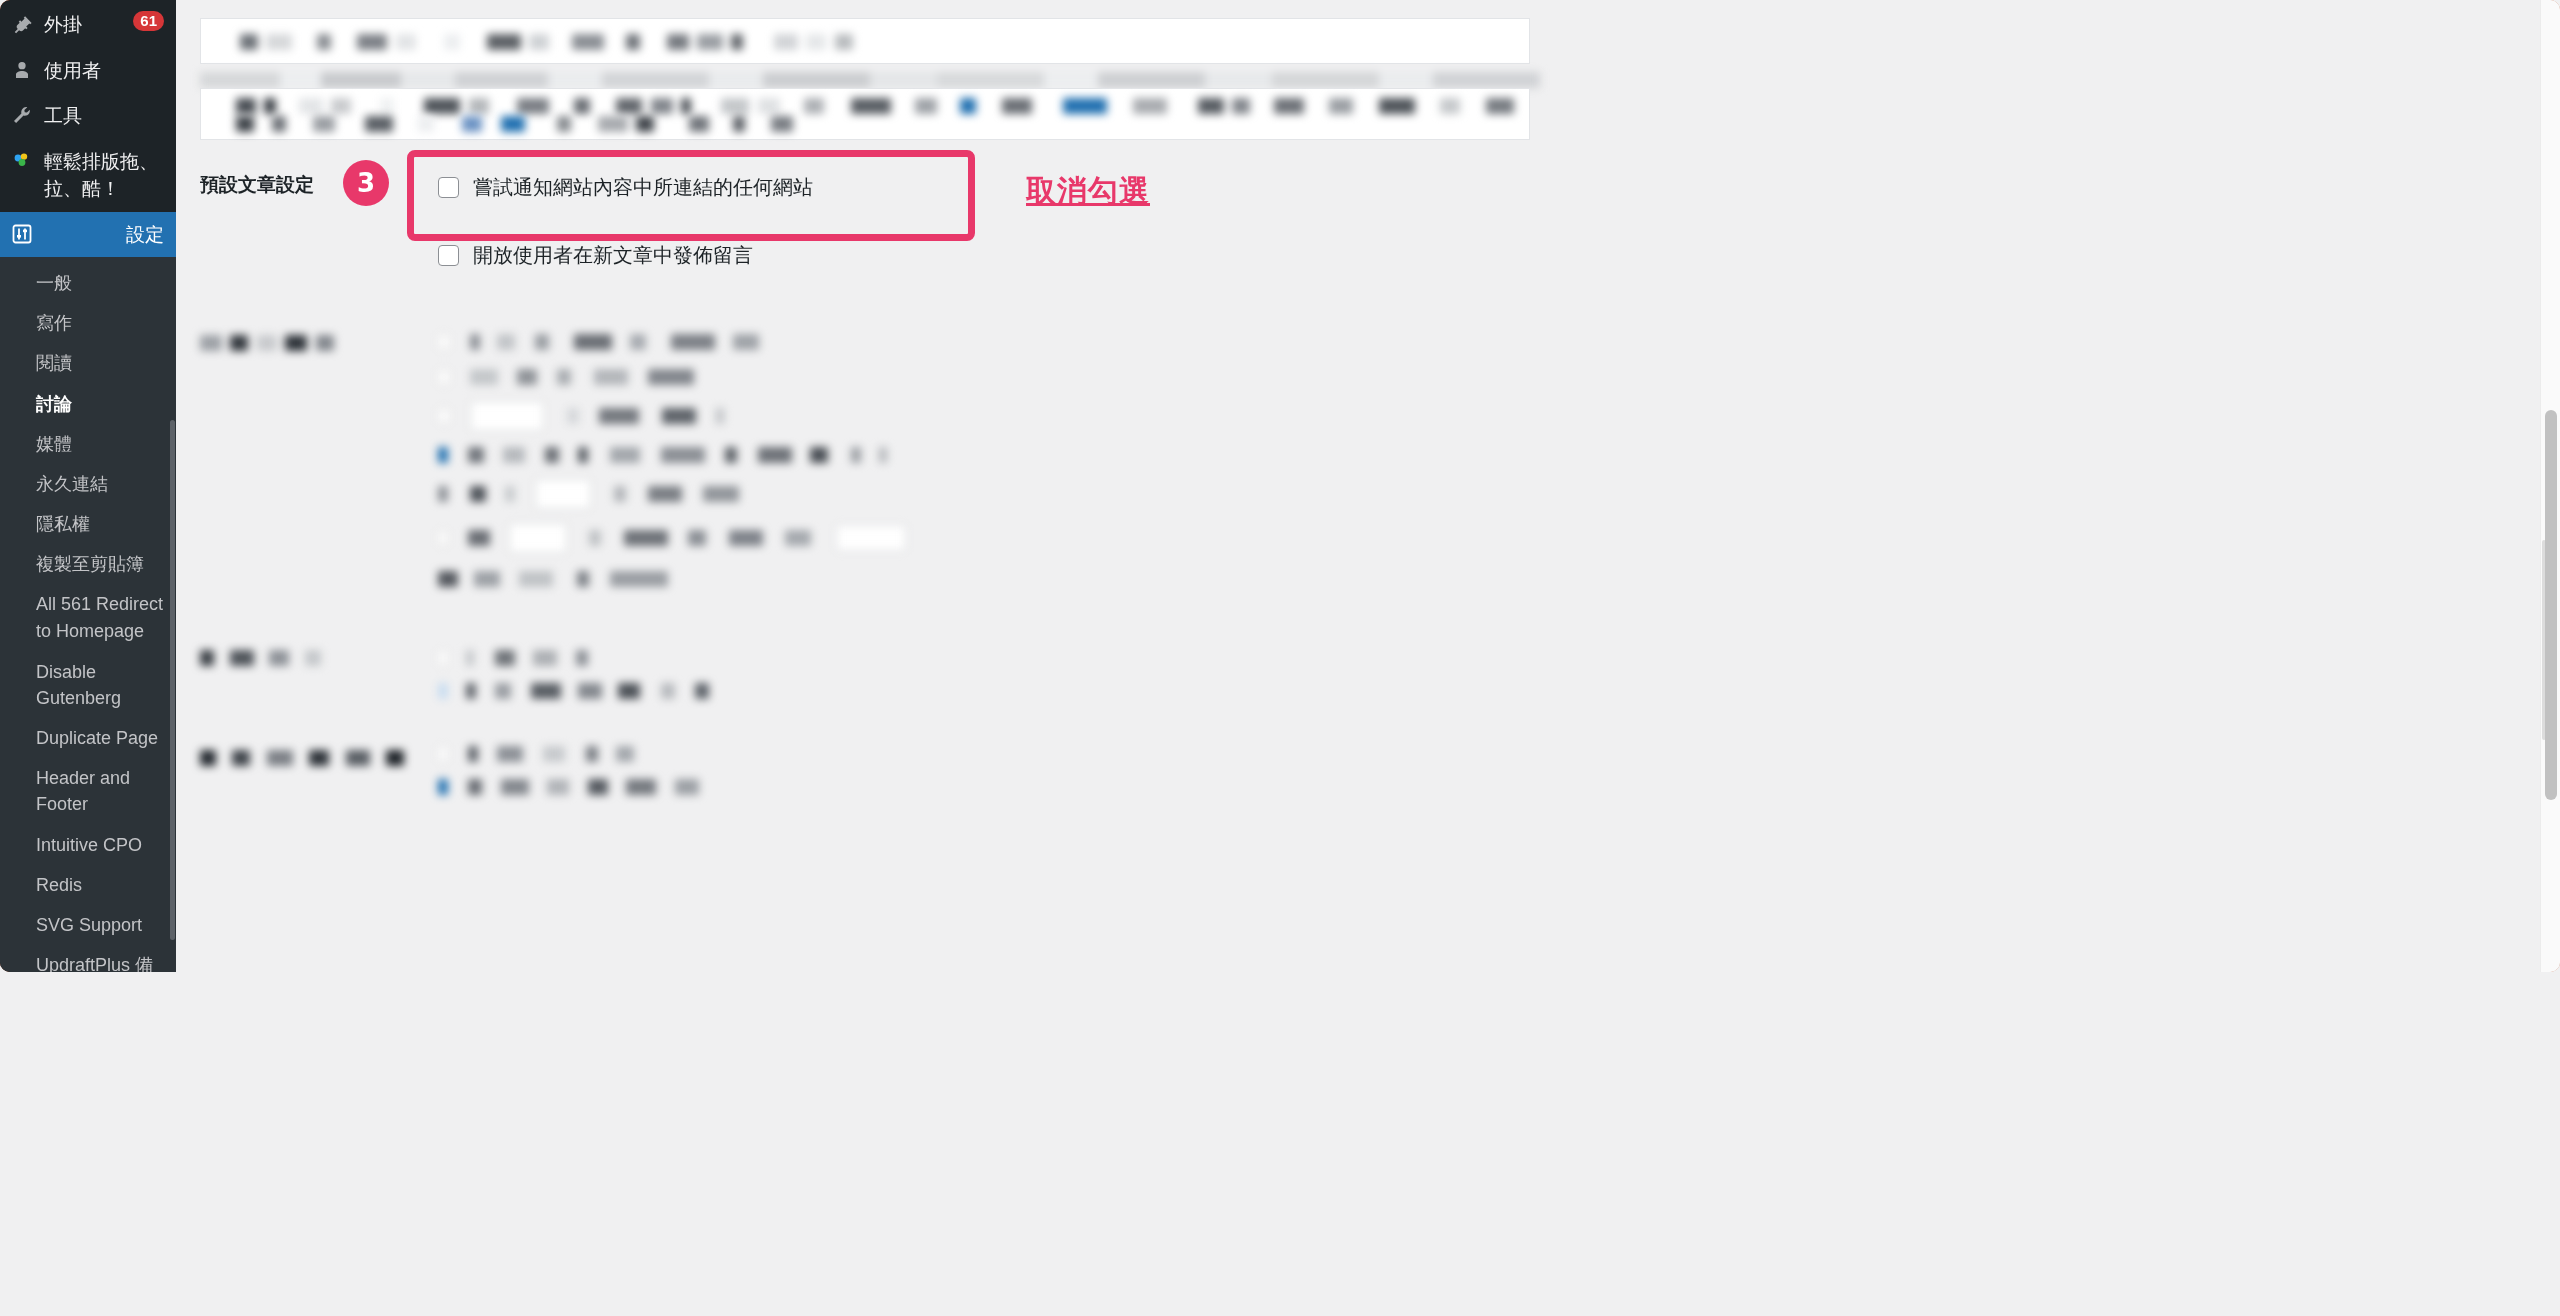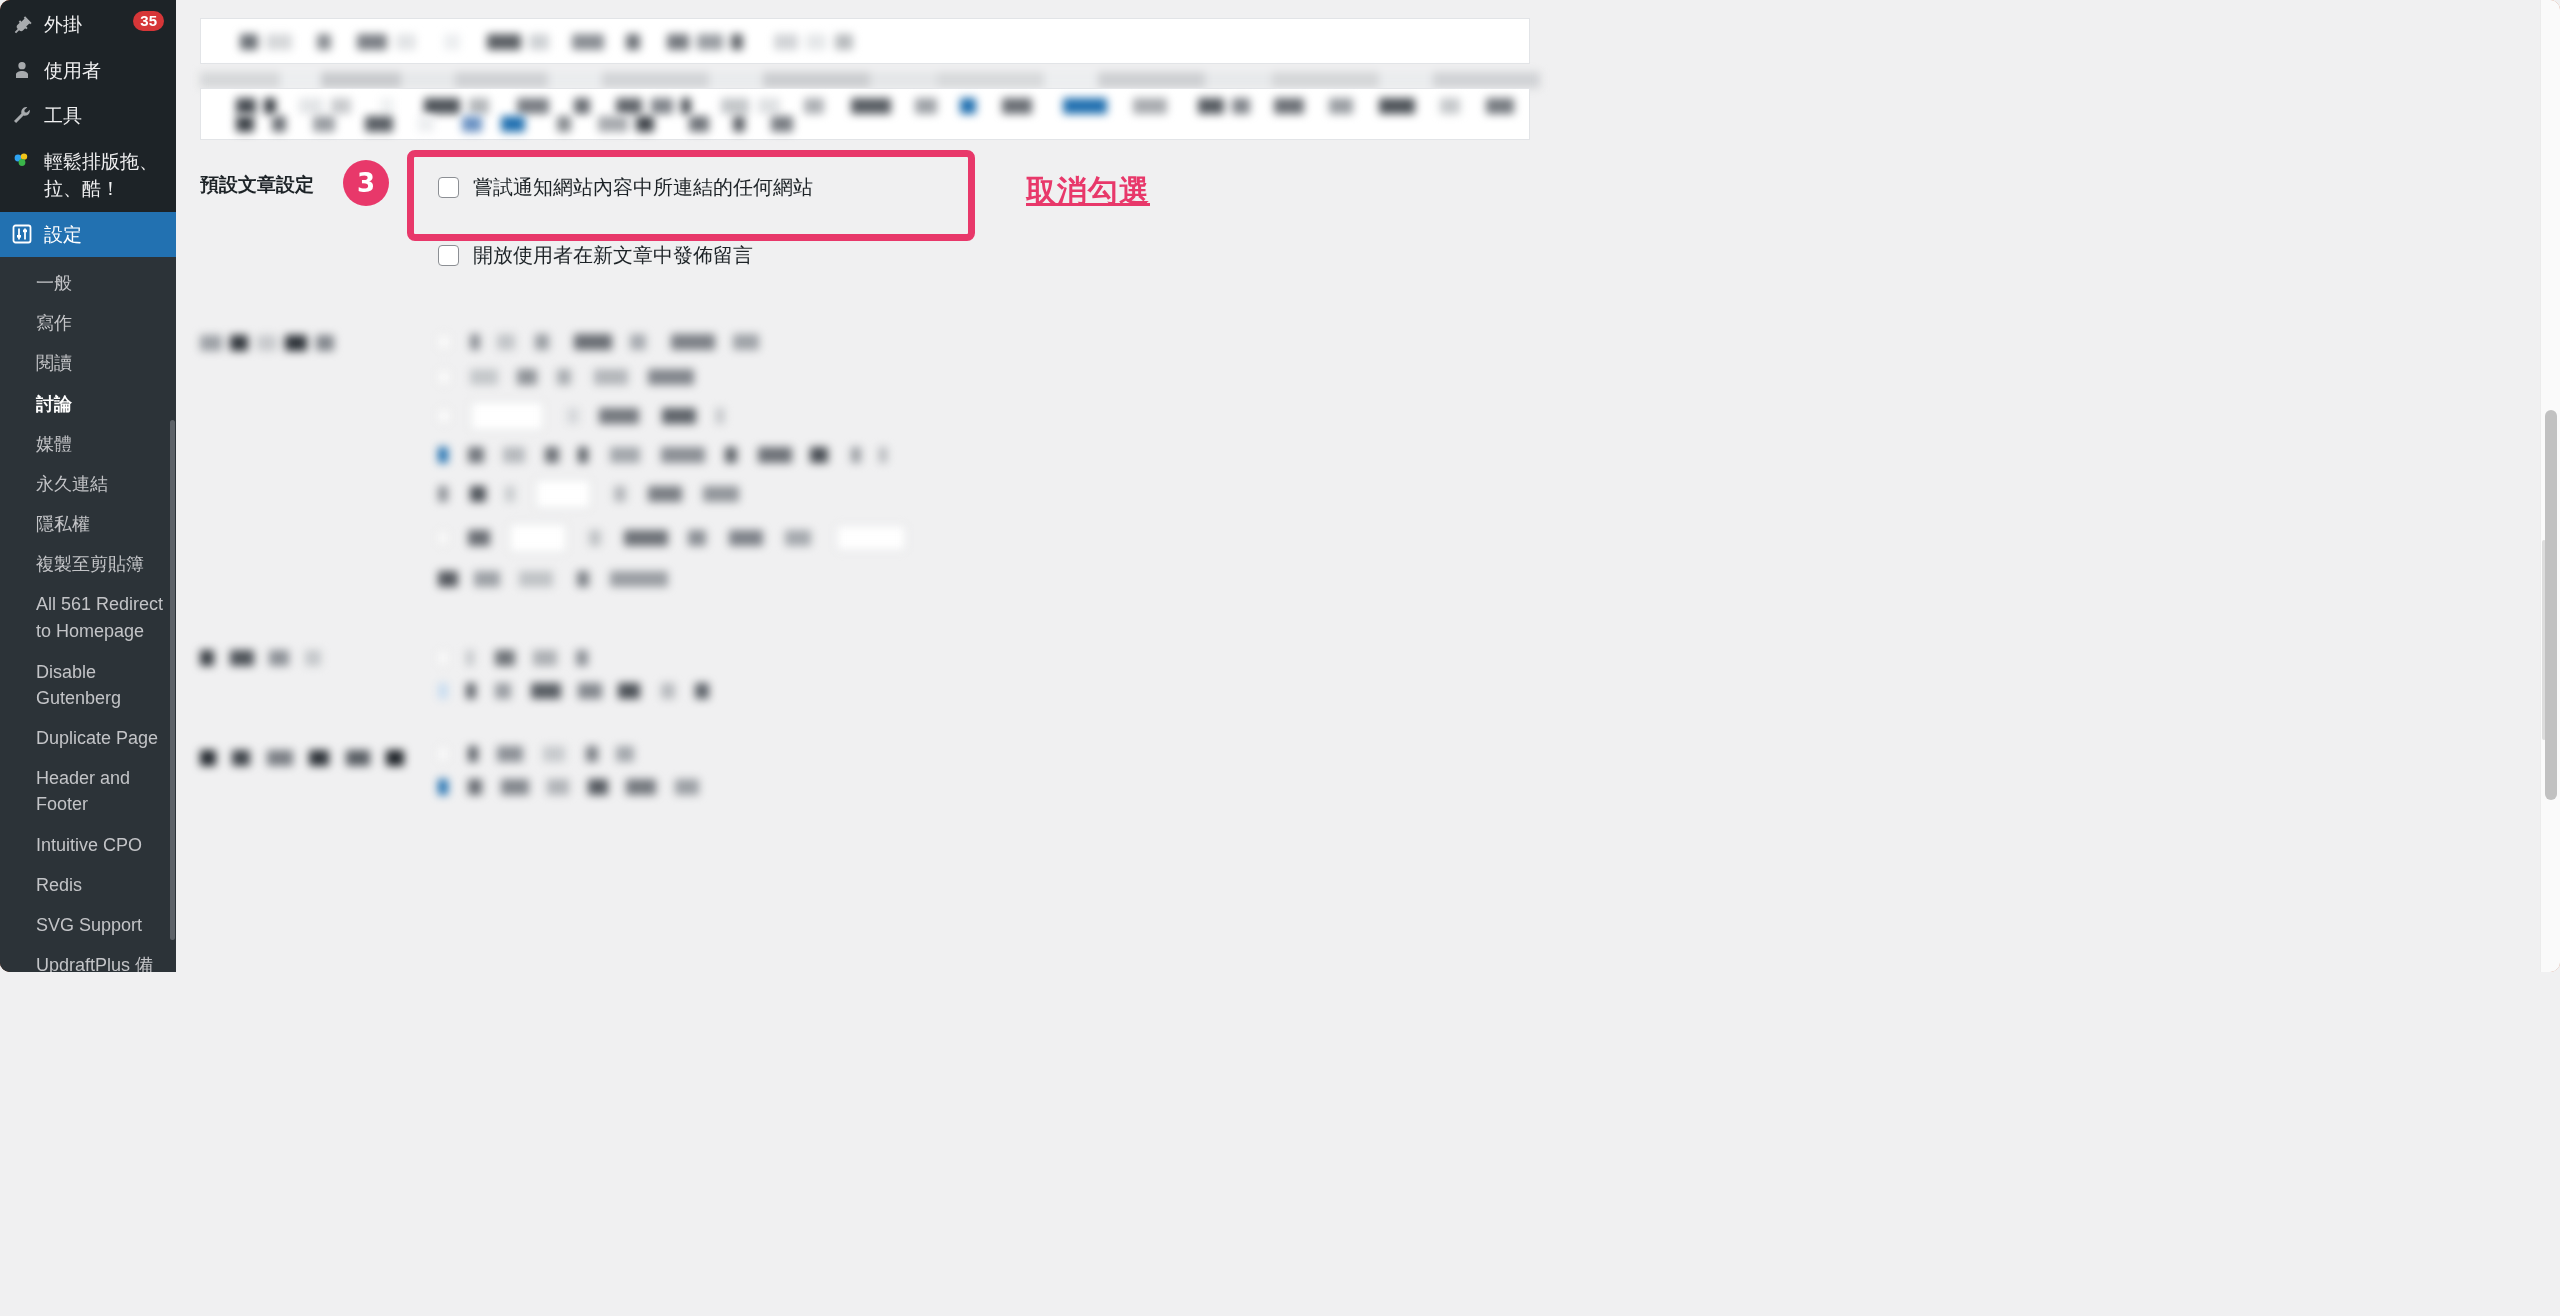--- a/index.html
+++ b/index.html
@@ -48,20 +48,21 @@
     display: flex;
     align-items: center;
     justify-content: center;
     color: #a7aaad;
     padding-top: 3px;
   }
   .menu-item .mi-label { flex: 1; }
   .menu-item.current {
     background: #2271b1;
     color: #fff;
+    text-align: right;
   }
   .menu-item.current .mi-icon { color: #fff; }
   .menu-item.current::after {
     content: "";
     position: absolute;
     right: -9px;
     top: 50%;
     margin-top: -9px;
     border-top: 9px solid transparent;
     border-bottom: 9px solid transparent;
@@ -251,21 +252,21 @@
 
     <div class="menu-top">
 
       <div class="menu-item" style="padding-top:11px;">
         <span class="mi-icon">
           <svg width="20" height="20" viewBox="0 0 20 20" fill="currentColor" aria-hidden="true">
             <path d="M13.1 2.3 11.7 3.7l.9.9-3.1 3.1-1.4-1.4-1.4 1.5 1 1-2.3 2.3c-1 1-1 2.6 0 3.5l.3.3-3 3 1.4 1.4 3-3 .3.3c1 1 2.6 1 3.5 0l2.3-2.3 1 1 1.4-1.4-1.4-1.4 3.1-3.1.9.9 1.4-1.4z"></path>
           </svg>
         </span>
         <span class="mi-label">外掛</span>
-        <span class="badge-count">35</span>
+        <span class="badge-count">61</span>
       </div>
 
       <div class="menu-item">
         <span class="mi-icon">
           <svg width="20" height="20" viewBox="0 0 20 20" fill="currentColor" aria-hidden="true">
             <path d="M10 9.3a3.6 3.6 0 1 0 0-7.3 3.6 3.6 0 0 0 0 7.3zm0 1.6c-3 0-6 1.5-6 3.4V18h12v-3.7c0-1.9-3-3.4-6-3.4z"></path>
           </svg>
         </span>
         <span class="mi-label">使用者</span>
       </div>

